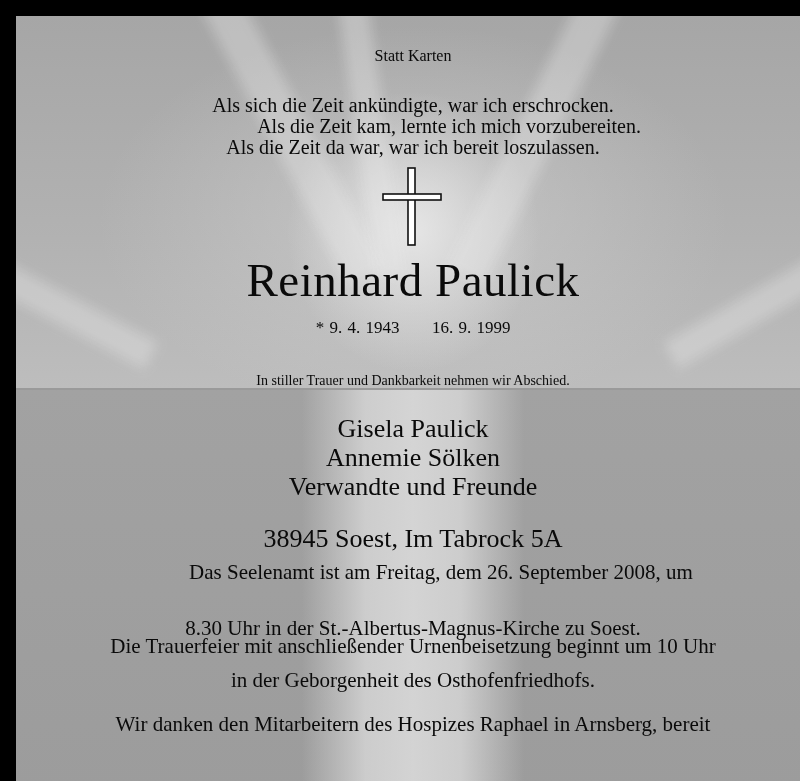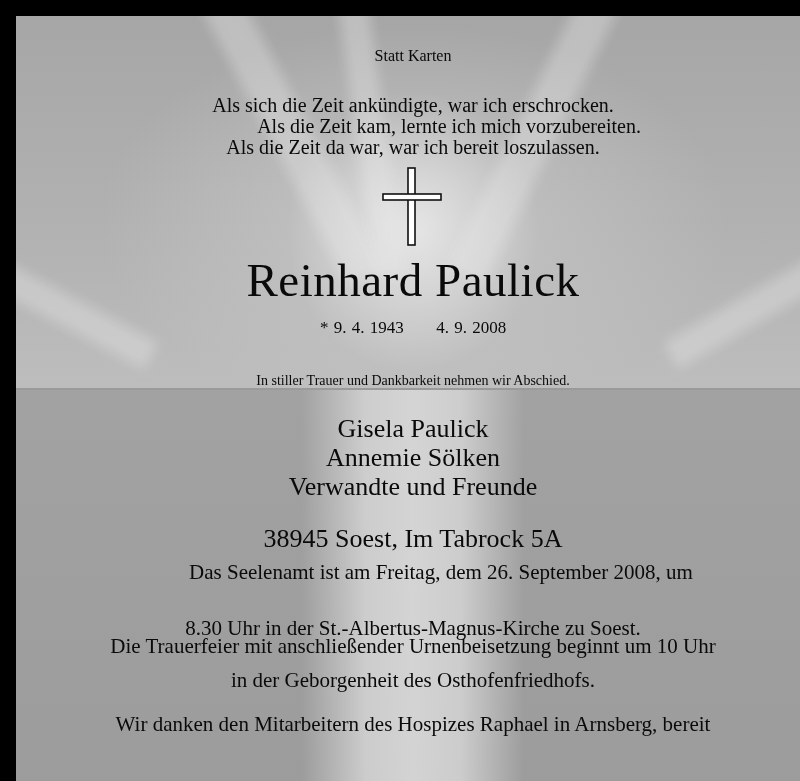--- a/index.html
+++ b/index.html
@@ -64,21 +64,21 @@
       <rect x="29" y="2" width="7" height="77" fill="#fff" stroke="#111" stroke-width="1.6"></rect>
       <rect x="4" y="28" width="58" height="6" fill="#fff" stroke="#111" stroke-width="1.6"></rect>
       <rect x="30" y="29" width="5" height="4" fill="#fff"></rect>
     </svg>
 
     <div class="line name" style="top:237px;">Reinhard Paulick</div>
 
     <div class="line dates" style="top:302px;">
       <span>* 9. 4. 1943</span>
       <span style="display:inline-block;width:22px;"></span>
-      <span>4. 9. 2008</span>
+      <span>16. 9. 1999</span>
     </div>
 
     <div class="line small" style="top:357px;font-size:14px;">In stiller Trauer und Dankbarkeit nehmen wir Abschied.</div>
 
     <div class="line mid" style="top:398px;">Gisela Paulick</div>
     <div class="line mid" style="top:456px;">Verwandte und Freunde</div>
     <div class="line mid" style="top:427px;">Annemie Sölken</div>
 
     <div class="line mid" style="top:508px;">38945 Soest, Im Tabrock 5A</div>
 

